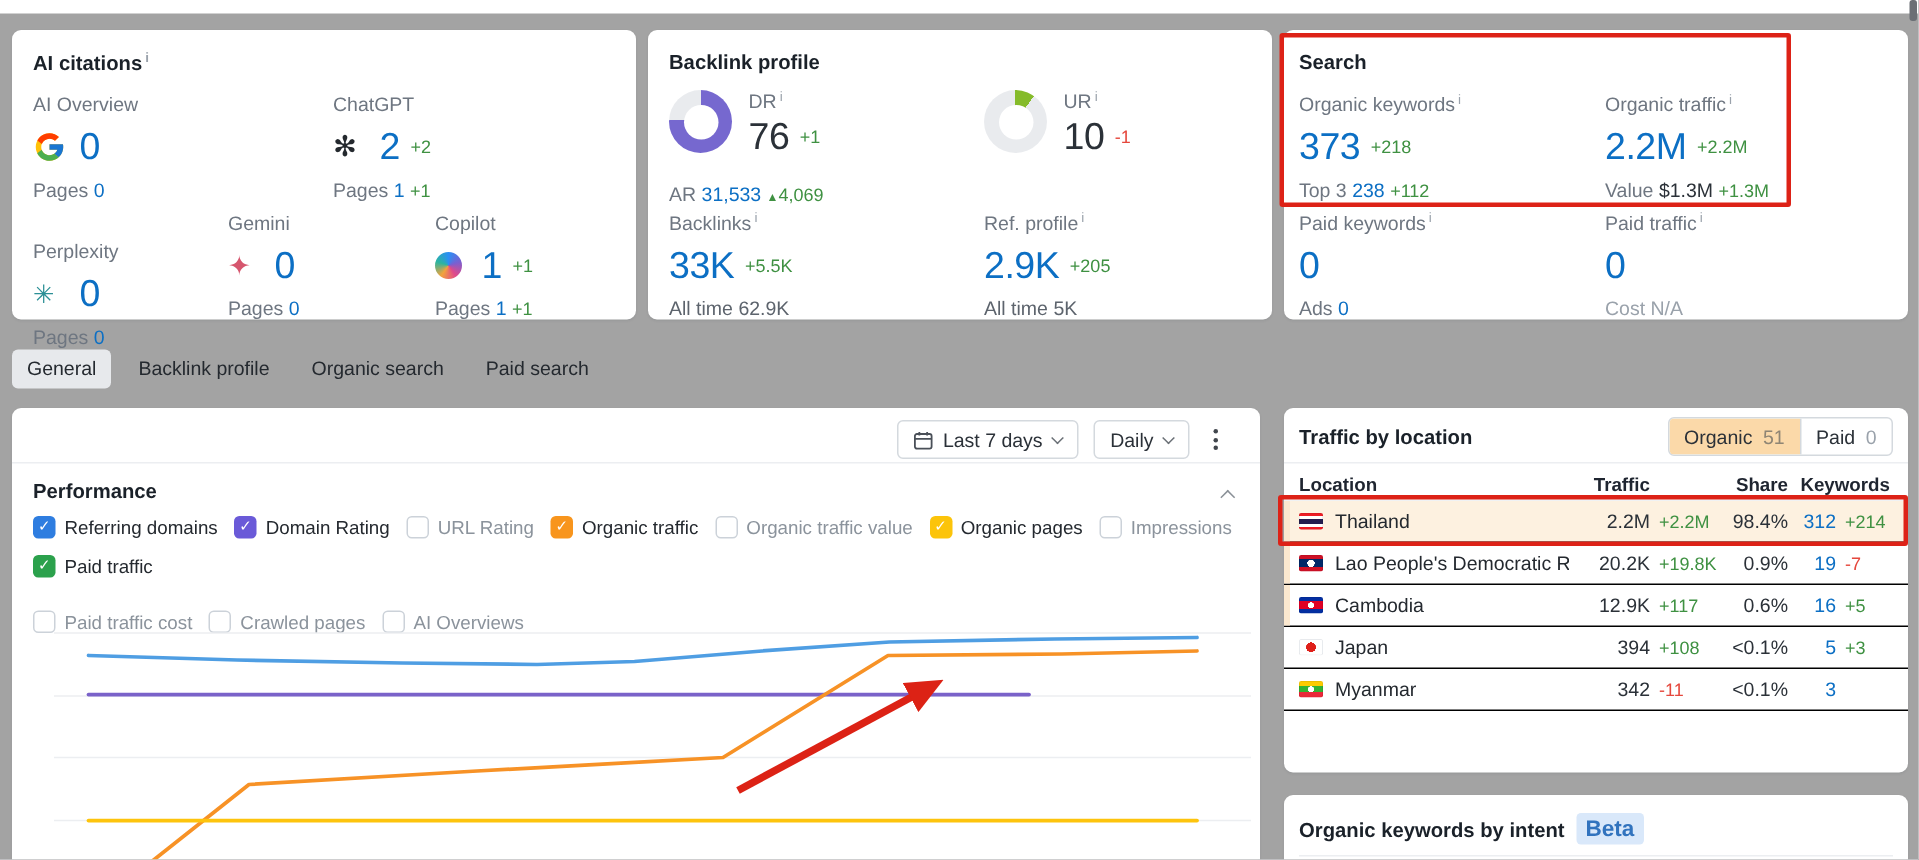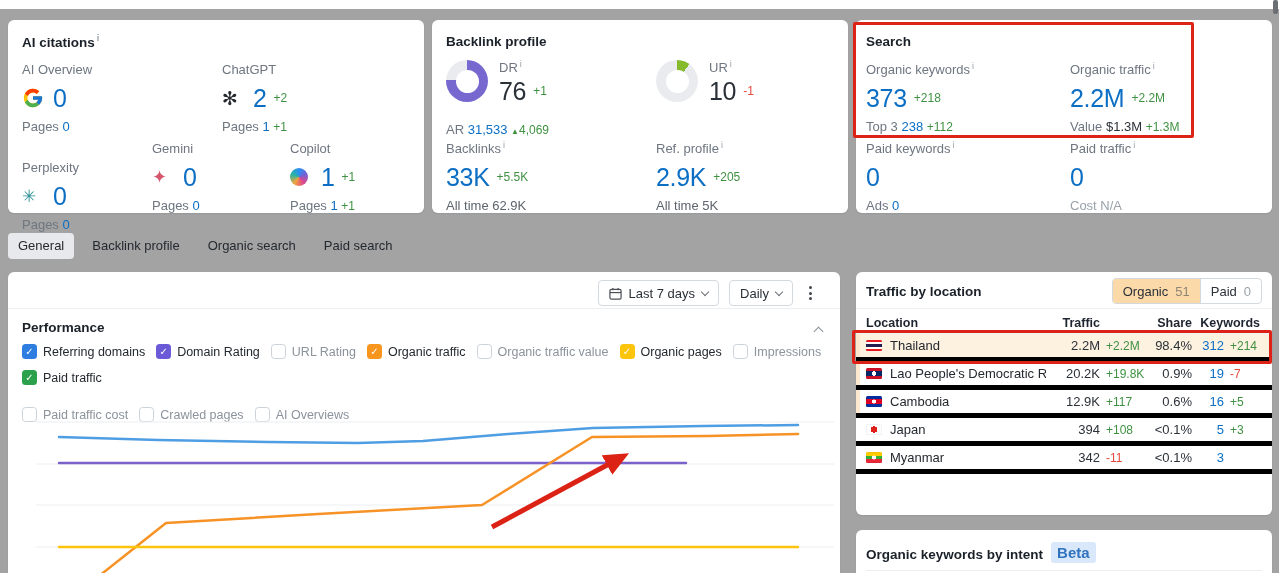--- a/index.html
+++ b/index.html
@@ -59,21 +59,21 @@
   .cbitem { display:flex; align-items:center; gap:6px; white-space:nowrap; cursor:pointer; }
   .cb { width:15px; height:15px; border-radius:3.5px; display:flex; align-items:center; justify-content:center; flex:none; }
   .cb.off { border:1px solid #ccd2d9; background:#fff; }
   .cb.on::after { content:'✓'; color:#fff; font-size:10px; font-weight:bold; }
   .cbitem .lb { color:#24292f; }
   .cbitem.off .lb { color:#8b939c; }
   .brk { flex-basis:100%; height:0; }
 
   
   .thead { display:flex; align-items:center; height:21px; font-weight:bold; font-size:12.5px; color:#1f2530; padding:0 12px 0 10px; }
-  .trow { display:flex; align-items:center; height:28px; border-bottom:5px solid #000000; padding-right:12px; position:relative; cursor:pointer; }
+  .trow { display:flex; align-items:center; height:28px; border-bottom:1px solid #000000; padding-right:12px; position:relative; cursor:pointer; }
   .trow.hl { background:#fdf1e0; }
   .indbar { width:4px; height:100%; flex:none; background:transparent; }
   .indbar.on { background:#fbe8cf; }
   .flag { width:16px; height:11px; border-radius:1.5px; flex:none; margin-left:6px; box-shadow:inset 0 0 0 .5px rgba(0,0,0,.09); }
   .flag-th { background:linear-gradient(180deg,#ed1c24 0 17%,#fff 17% 34%,#241d4f 34% 66%,#fff 66% 83%,#ed1c24 83%); }
   .flag-la { background:radial-gradient(circle at 50% 50%, #fff 0 2.4px, rgba(0,0,0,0) 2.5px), linear-gradient(180deg,#ce1126 0 25%,#002868 25% 75%,#ce1126 75%); }
   .flag-kh { background:radial-gradient(circle at 50% 50%, #fff 0 2px, rgba(0,0,0,0) 2.1px), linear-gradient(180deg,#032ea1 0 27%,#e00025 27% 73%,#032ea1 73%); }
   .flag-jp { background:radial-gradient(circle at 50% 50%, #df201a 0 3.2px, rgba(0,0,0,0) 3.3px), #fff; box-shadow:inset 0 0 0 .5px #e1e4e8; }
   .flag-mm { background:radial-gradient(circle at 50% 50%, #fff 0 2px, rgba(0,0,0,0) 2.1px), linear-gradient(180deg,#fecb00 0 33%,#34b233 33% 66%,#ea2839 66%); }
   .loc { flex:1; margin-left:8px; white-space:nowrap; overflow:hidden; }

